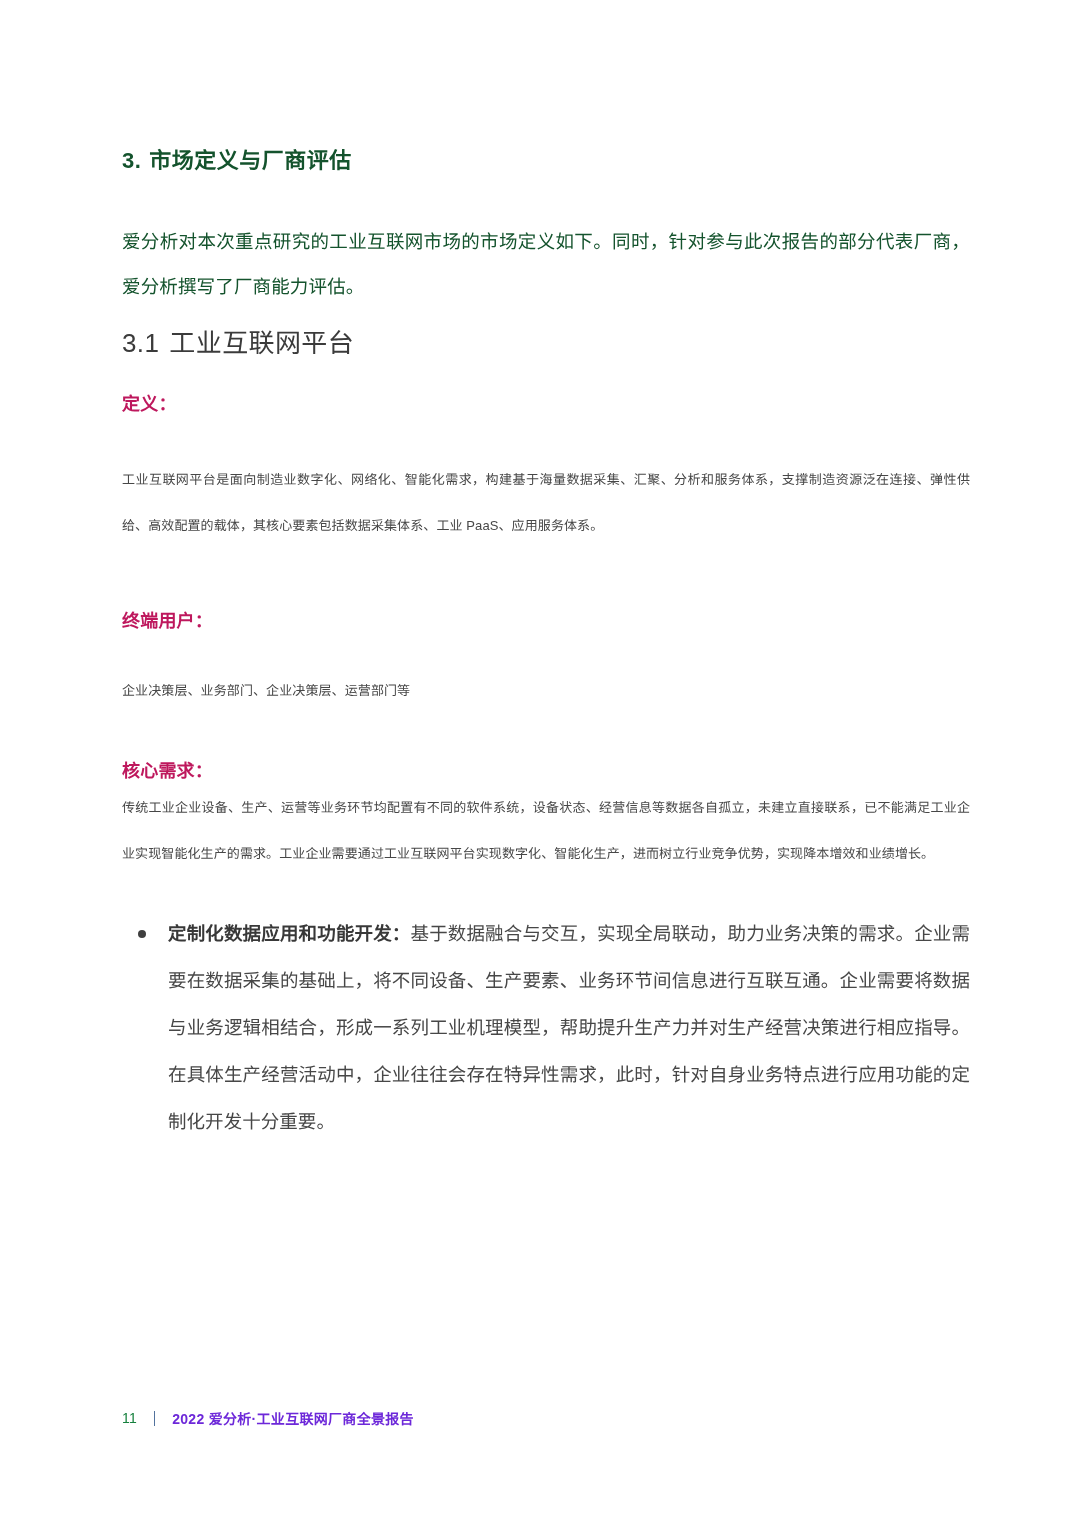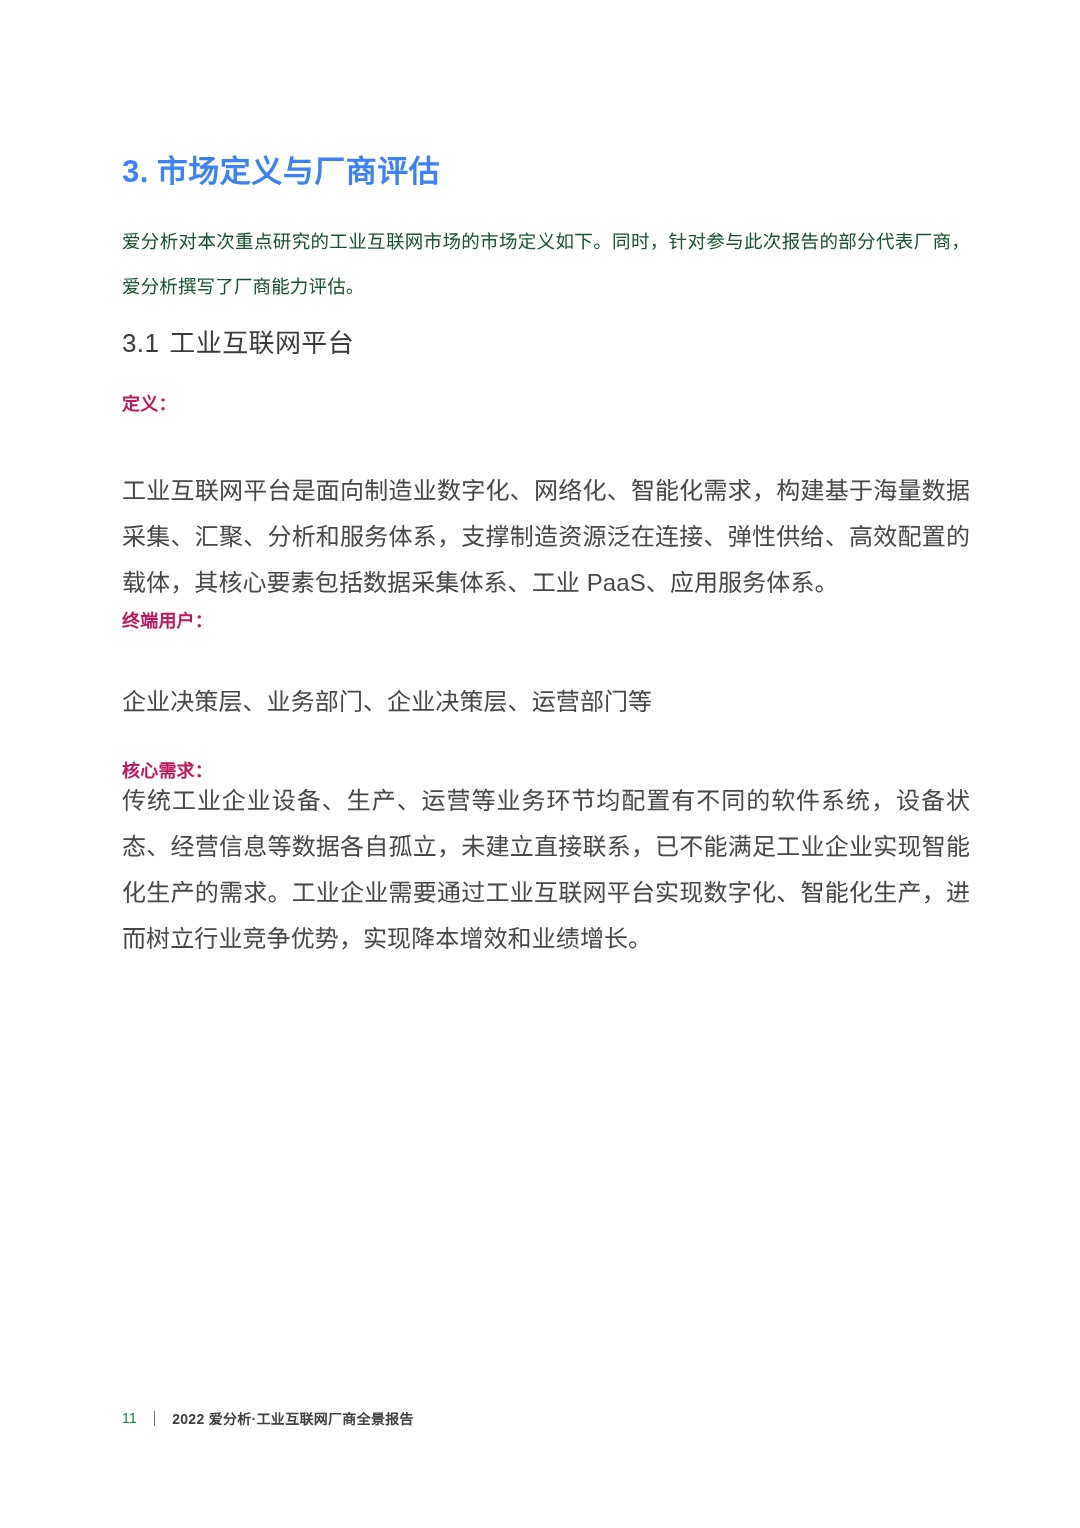--- a/index.html
+++ b/index.html
@@ -32,23 +32,23 @@
     top: 0;
     width: 840px;
   }
 
   
   .section-heading {
     position: absolute;
     left: 0;
     top: 132px;
     width: 840px;
-    font-size: 31px;
-    font-weight: 700;
-    color: #3b82f6;
+    font-size: 22px;
+    font-weight: 700;
+    color: #14532d;
     letter-spacing: 0.5px;
     line-height: 1.25;
     white-space: nowrap;
   }
   .section-heading .num {
     margin-right: 8px;
   }
 
   
   .intro {
@@ -90,37 +90,37 @@
     white-space: nowrap;
   }
   .label-definition { top: 389px; }
   .label-endusers  { top: 606px; }
   .label-coreneeds { top: 756px; }
 
   
   .body-para {
     position: absolute;
     left: 0;
-    font-size: 24px;
+    font-size: 13px;
     line-height: 46px;
     color: #474747;
     text-align: justify;
     letter-spacing: 0.1px;
   }
   .para-definition {
     top: 444px;
     width: 848px;
   }
   .para-endusers {
     top: 655px;
     width: 700px;
     white-space: nowrap;
   }
   .para-coreneeds {
-    top: 754px;
+    top: 772px;
     width: 848px;
   }
 
   
   .bullet-list {
     position: absolute;
     left: 0;
     top: 910px;
     width: 848px;
   }
@@ -168,21 +168,21 @@
   .footer .divider {
     display: inline-block;
     width: 1px;
     height: 15px;
     background: #34598c;
     margin: 0 17px;
     opacity: 0.85;
   }
   .footer .footer-text {
     font-weight: 700;
-    color: #404040;
+    color: #6d28d9;
   }
 </style>
 </head>
 <body>
 
 <div class="page">
   <div class="content">
 
     <h1 class="section-heading">
       <span class="num">3.</span><span>市场定义与厂商评估</span>
@@ -197,20 +197,24 @@
     <div class="label label-definition">定义：</div>
     <p class="body-para para-definition">工业互联网平台是面向制造业数字化、网络化、智能化需求，构建基于海量数据采集、汇聚、分析和服务体系，支撑制造资源泛在连接、弹性供给、高效配置的载体，其核心要素包括数据采集体系、工业 PaaS、应用服务体系。</p>
 
     <div class="label label-endusers">终端用户：</div>
     <p class="body-para para-endusers">企业决策层、业务部门、企业决策层、运营部门等</p>
 
     <div class="label label-coreneeds">核心需求：</div>
     <p class="body-para para-coreneeds">传统工业企业设备、生产、运营等业务环节均配置有不同的软件系统，设备状态、经营信息等数据各自孤立，未建立直接联系，已不能满足工业企业实现智能化生产的需求。工业企业需要通过工业互联网平台实现数字化、智能化生产，进而树立行业竞争优势，实现降本增效和业绩增长。</p>
 
     <ul class="bullet-list" style="list-style:none;margin:0;padding:0;">
+      <li class="bullet-item">
+        <span class="bullet-marker"></span>
+        <span class="lead">定制化数据应用和功能开发：</span><span>基于数据融合与交互，实现全局联动，助力业务决策的需求。企业需要在数据采集的基础上，将不同设备、生产要素、业务环节间信息进行互联互通。企业需要将数据与业务逻辑相结合，形成一系列工业机理模型，帮助提升生产力并对生产经营决策进行相应指导。在具体生产经营活动中，企业往往会存在特异性需求，此时，针对自身业务特点进行应用功能的定制化开发十分重要。</span>
+      </li>
     </ul>
 
   </div>
 
   <div class="footer">
     <span class="page-num">11</span>
     <span class="divider"></span>
     <span class="footer-text">2022 爱分析·工业互联网厂商全景报告</span>
   </div>
 </div>

